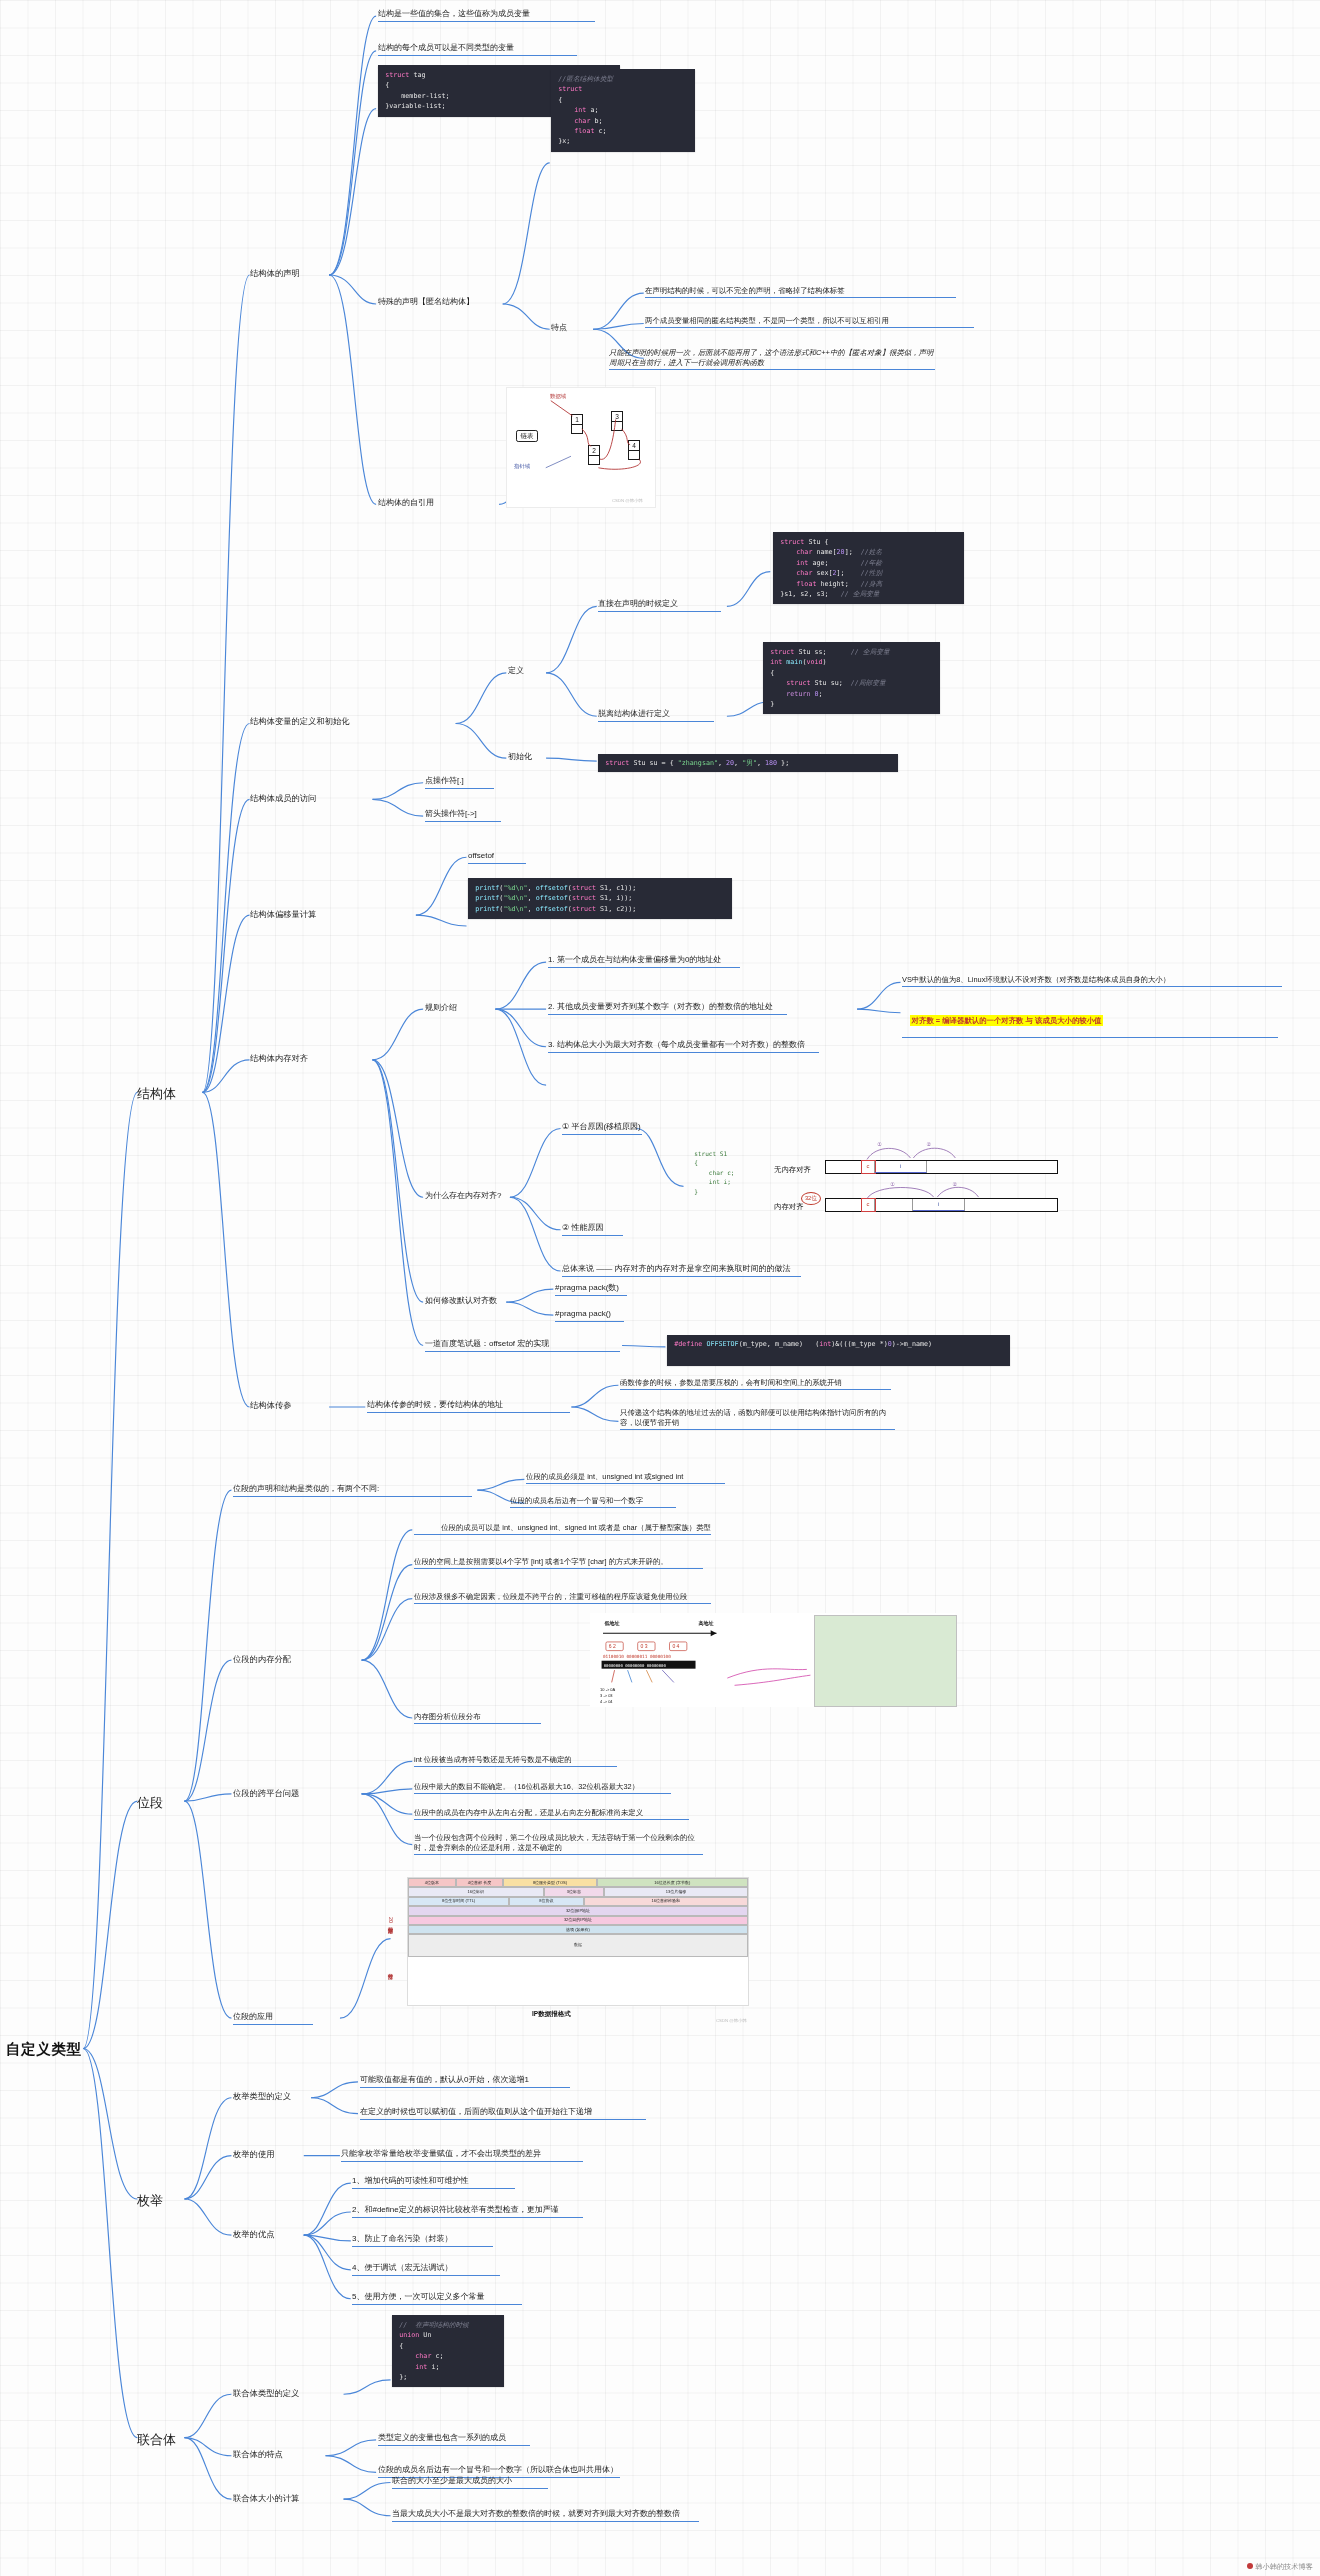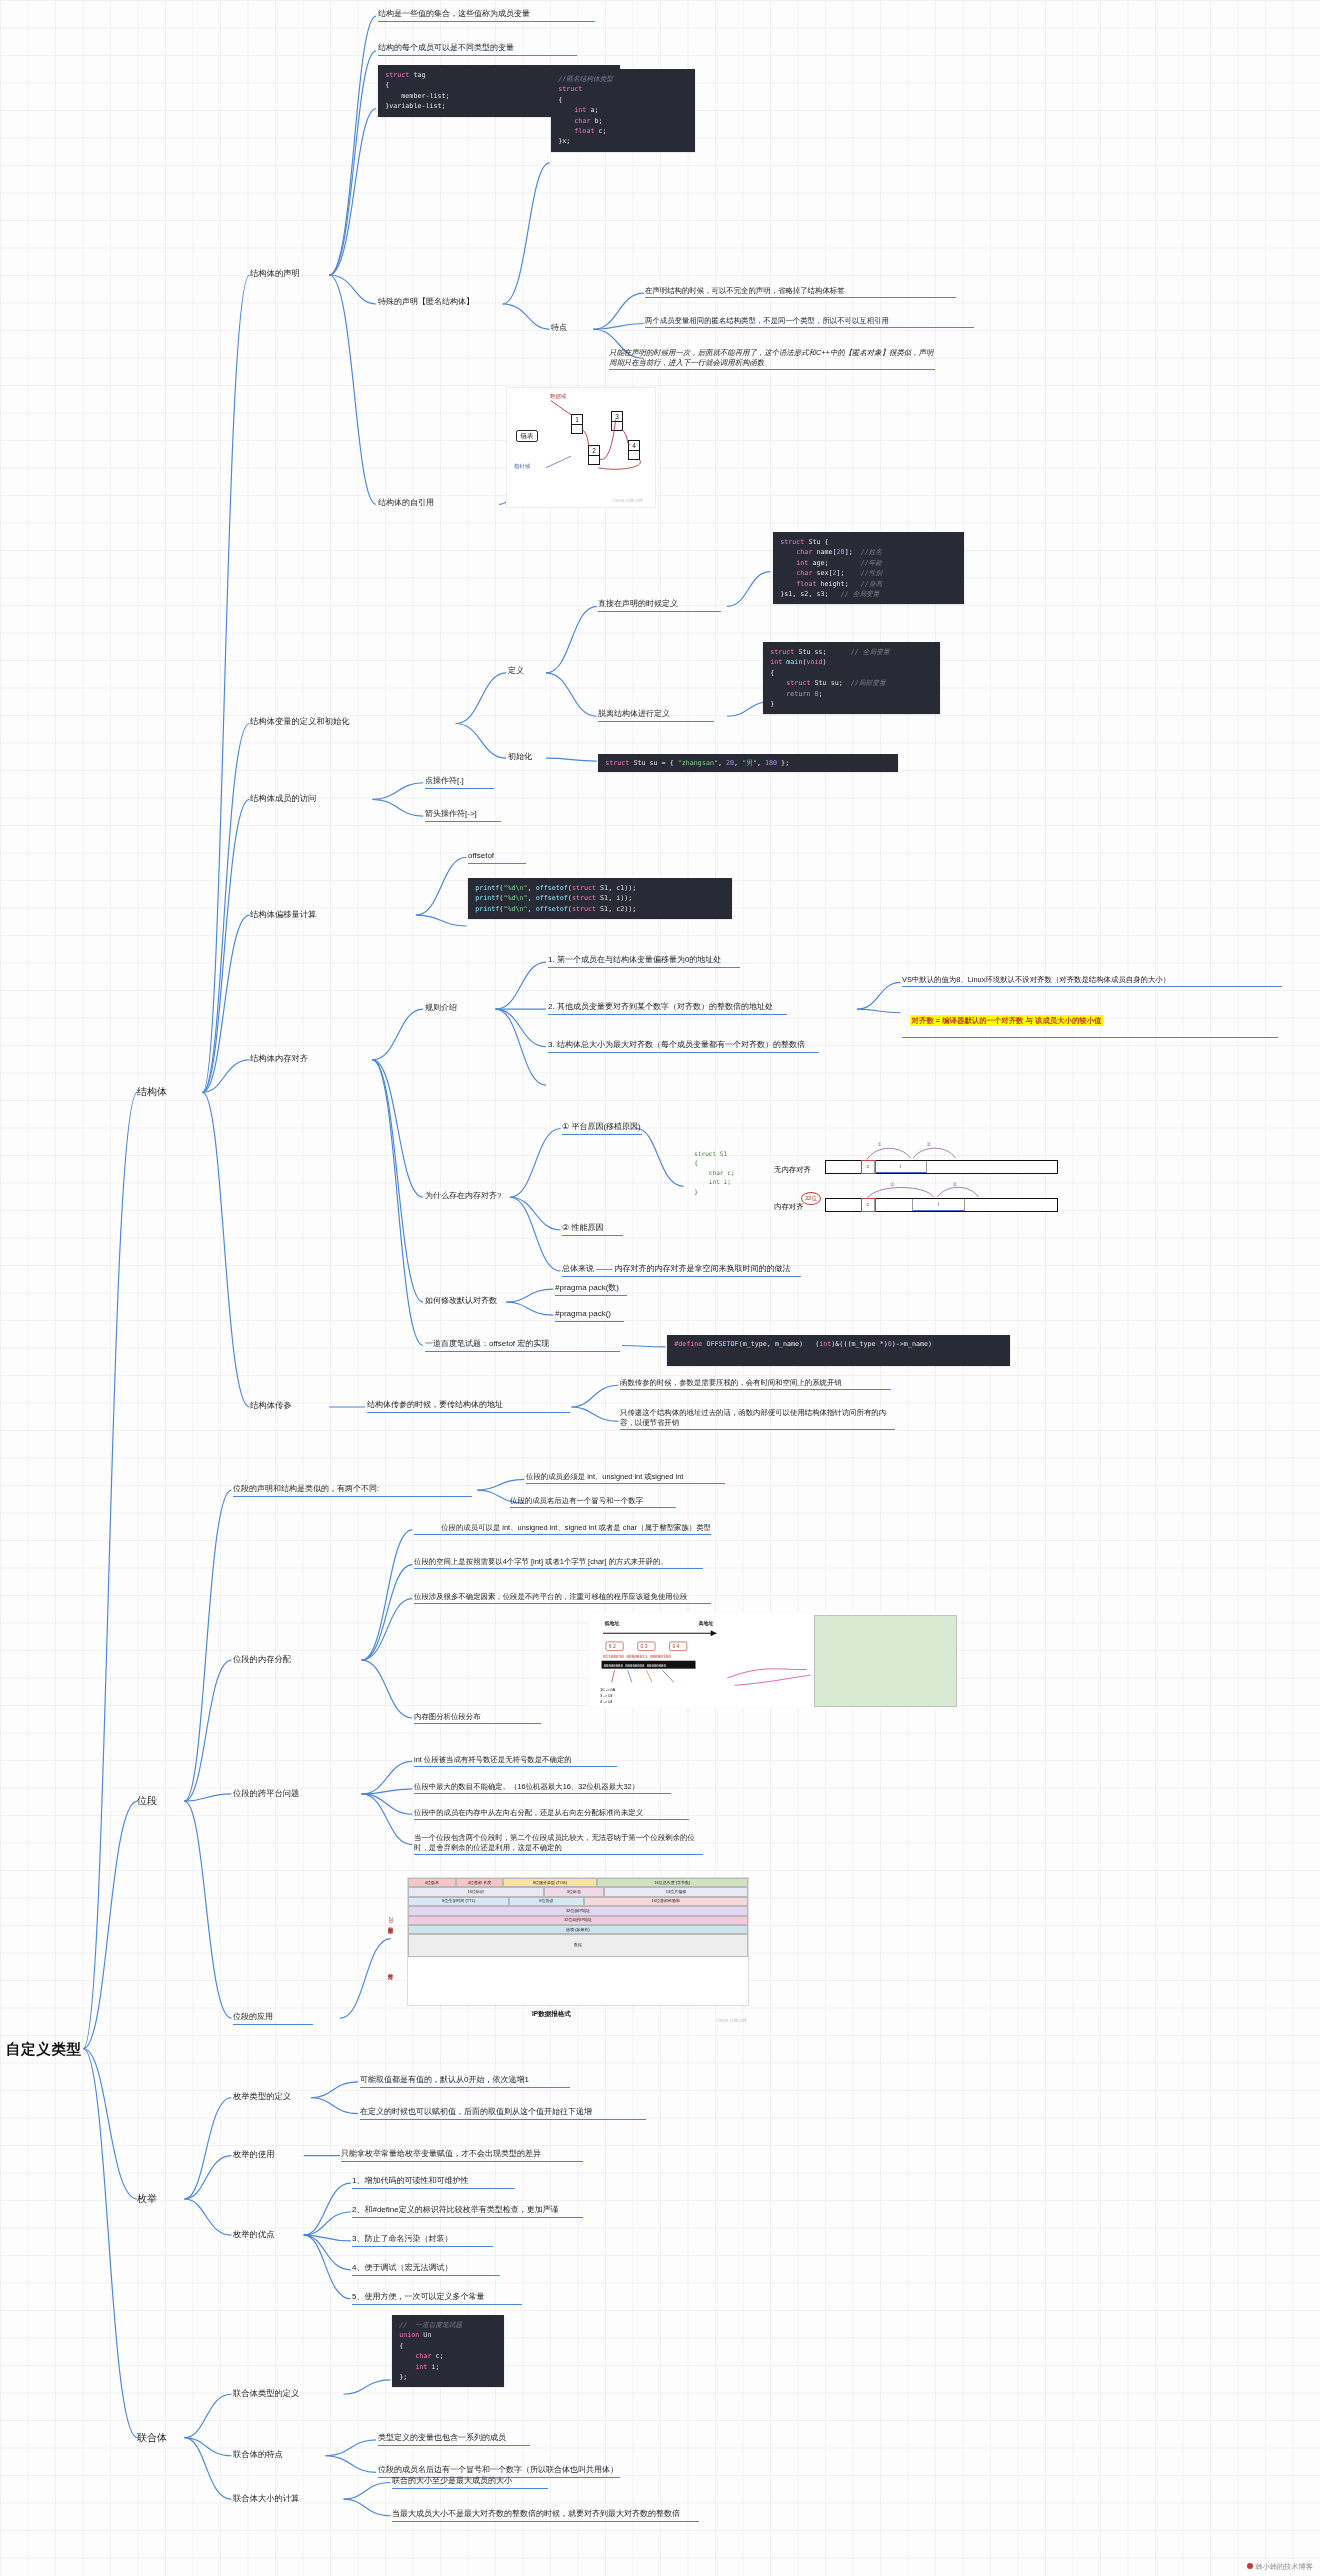--- a/index.html
+++ b/index.html
@@ -25,21 +25,21 @@
     color:#1b1b1b;
     line-height:1.35;
     white-space:pre-wrap;
     font-size:8px;
   }
   
   .ul{border-bottom:0.9px solid #4a86d8;padding-bottom:1.4px;}
   .root{
     font-size:14.5px;font-weight:bold;color:#111;letter-spacing:0.7px;
   }
-  .l1{font-size:10px;font-family:Liberation Serif, serif;}
+  .l1{font-size:13px;font-family:Liberation Serif, serif;}
   .l2{font-size:8.3px;}
   .l3{font-size:8px;}
   .small{font-size:7.4px;}
   .blue-t{color:#3f6fb5;}
   .bold{font-weight:bold;}
   .hl-yellow{background:#ffff00;color:#c0392b;font-weight:bold;padding:0.7px 1.4px;}
 
   
   .code{
     position:absolute;
@@ -504,21 +504,21 @@
   <div class="node l3 ul" style="left:341px;top:2149px;width:242px;">只能拿枚举常量给枚举变量赋值，才不会出现类型的差异</div>
 
   <div class="node l2" style="left:233px;top:2229px;">枚举的优点</div>
   <div class="node l3 ul" style="left:352px;top:2176px;width:163px;">1、增加代码的可读性和可维护性</div>
   <div class="node l3 ul" style="left:352px;top:2205px;width:231px;">2、和#define定义的标识符比较枚举有类型检查，更加严谨</div>
   <div class="node l3 ul" style="left:352px;top:2234px;width:141px;">3、防止了命名污染（封装）</div>
   <div class="node l3 ul" style="left:352px;top:2263px;width:148px;">4、便于调试（宏无法调试）</div>
   <div class="node l3 ul" style="left:352px;top:2292px;width:170px;">5、使用方便，一次可以定义多个常量</div>
 
   <div class="node l2" style="left:225px;top:2388px;padding-left:8px;">联合体类型的定义</div>
-  <div class="code" style="left:392px;top:2315px;width:98px;"><span class="cmt">//  一道百度笔试题</span>
+  <div class="code" style="left:392px;top:2315px;width:98px;"><span class="cmt">//  在声明结构的时候</span>
 <span class="ty">union</span> <span class="id">Un</span>
 {
     <span class="kw2">char</span> <span class="id">c</span>;
     <span class="kw2">int</span> <span class="id">i</span>;
 };</div>
 
   <div class="node l2" style="left:233px;top:2449px;">联合体的特点</div>
   <div class="node l3 ul" style="left:378px;top:2433px;width:152px;">类型定义的变量也包含一系列的成员</div>
   <div class="node l3 ul" style="left:378px;top:2465px;width:242px;">位段的成员名后边有一个冒号和一个数字（所以联合体也叫共用体）</div>
 

